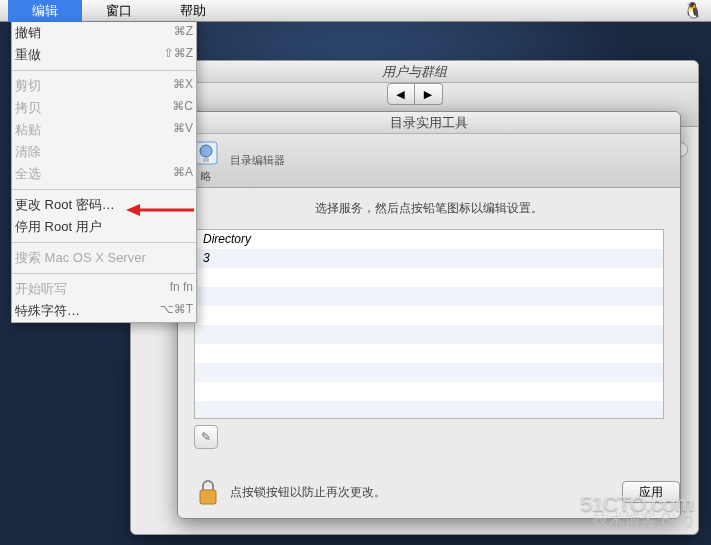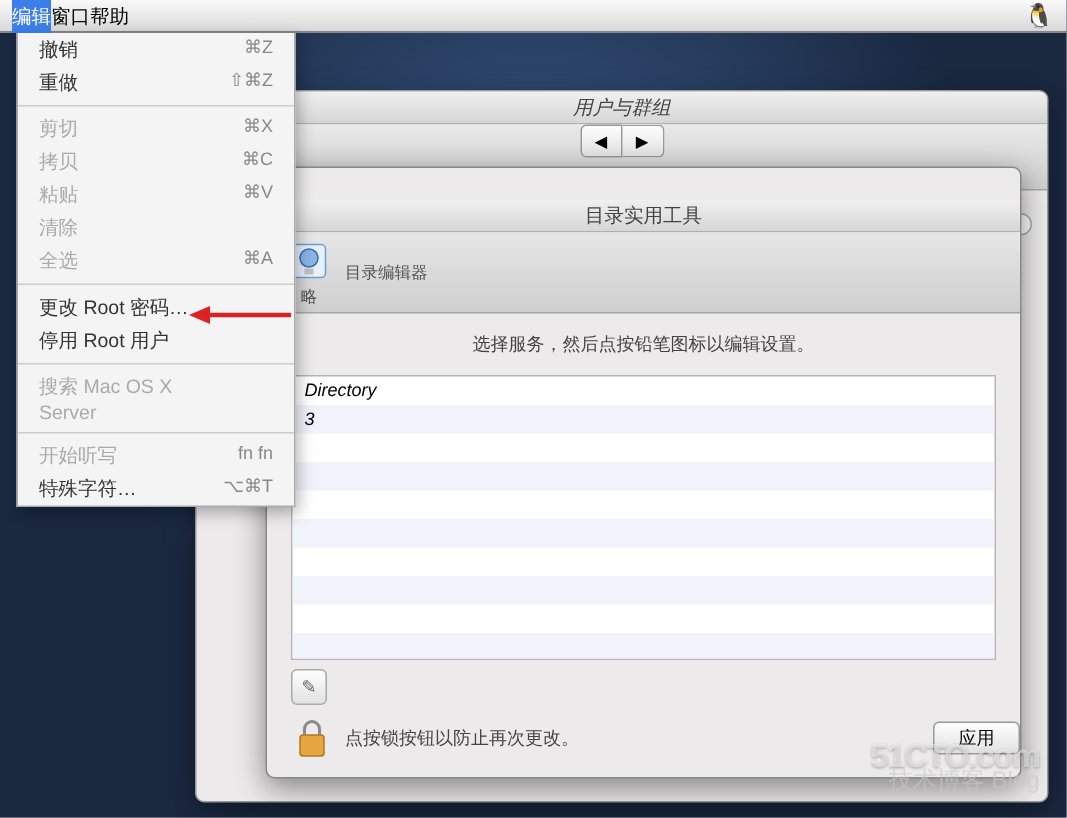--- a/index.html
+++ b/index.html
@@ -1,31 +1,31 @@
 <!DOCTYPE html>
 <html><head>
 <meta charset="utf-8">
 <style>
 * { margin: 0; padding: 0; box-sizing: border-box; font-family: "Lucida Grande", "Helvetica Neue", sans-serif; }
 body { width: 711px; height: 545px; overflow: hidden; background: #1a2840; position: relative; }
 
 .menubar { height: 22px; background: linear-gradient(#fafafa, #d8d8d8); display: flex; align-items: center; padding: 0 8px; font-size: 13px; border-bottom: 1px solid #888; position: relative; }
-.menubar .menu-item { padding: 2px 0; cursor: default; }
+.menubar .menu-item { padding: 2px 24px; cursor: default; }
 .menubar .menu-item.active { background: #3c7eea; color: #fff; }
 .menubar .spacer { flex: 1; }
 .penguin-icon { font-size: 16px; }
 
 .desktop-bg { position: absolute; top: 22px; left: 0; right: 0; bottom: 0; background: radial-gradient(circle at 50% 30%, #3a5a8a 0%, #1a2840 60%); }
 
 .dropdown-menu {
   position: absolute; top: 22px; left: 11px; width: 186px;
   background: #f4f4f4; border: 1px solid #aaa; border-top: none;
   box-shadow: 2px 4px 10px rgba(0,0,0,.3); z-index: 100; font-size: 13px;
 }
-.dropdown-menu .mi { display: flex; justify-content: space-between; padding: 2px 14px; color: #333; }
+.dropdown-menu .mi { display: flex; justify-content: space-between; padding: 2px 3px; color: #333; }
 .dropdown-menu .mi.disabled { color: #aaa; gap: 29px; }
 .dropdown-menu .sc { color: #888; font-size: 12px; }
 .dropdown-menu .sep { height: 1px; background: #ccc; margin: 4px 0; }
 
 .red-arrow { position: absolute; top: 203px; left: 126px; z-index: 101; }
 .red-arrow svg { display: block; }
 
 .window-users {
   position: absolute; top: 60px; left: 130px; right: 12px; height: 475px;
   background: #eceaea; border: 1px solid #999; border-radius: 6px;
@@ -38,21 +38,21 @@
 .toolbar .tbtn:first-child { border-radius: 4px 0 0 4px; }
 .toolbar .tbtn:last-child { border-radius: 0 4px 4px 0; border-left: none; }
 .toolbar .tbtn.single { border-radius: 4px; padding: 0 10px; }
 .search-field { flex: 1; max-width: 190px; margin-left: auto; height: 20px; border: 1px solid #aaa; border-radius: 10px; background: #fff; display: flex; align-items: center; padding: 0 6px; font-size: 11px; color: #999; }
 
 .window-dir {
   position: absolute; top: 111px; left: 177px; right: 30px; height: 408px;
   background: #eceaea; border: 1px solid #888; border-radius: 6px;
   box-shadow: 0 6px 20px rgba(0,0,0,.45);
 }
-.window-dir .titlebar { height: 22px; text-align: center; font-size: 13px; line-height: 22px; background: linear-gradient(#f0f0f0,#d6d6d6); border-bottom: 1px solid #b0b0b0; border-radius: 6px 6px 0 0; color: #444; margin-top: 21px; }
+.window-dir .titlebar { height: 22px; text-align: center; font-size: 13px; line-height: 22px; background: linear-gradient(#f0f0f0,#d6d6d6); border-bottom: 1px solid #b0b0b0; border-radius: 6px 6px 0 0; color: #444; }
 .dir-toolbar { height: 54px; background: linear-gradient(#e6e6e6,#cfcfcf); border-bottom: 1px solid #a6a6a6; display: flex; align-items: center; padding: 0 12px; gap: 8px; }
 .dir-tool { display: flex; flex-direction: column; align-items: center; font-size: 11px; color: #555; }
 .dir-tool .icon { width: 32px; height: 32px; display: flex; align-items: center; justify-content: center; }
 .dir-body { padding: 12px 16px 10px; }
 .instr { text-align: center; font-size: 12px; color: #444; margin-bottom: 12px; }
 .listbox { border: 1px solid #b5b5b5; background: #fff; height: 190px; font-size: 12px; overflow: hidden; font-style: italic; }
 .listbox .row { height: 19px; line-height: 19px; padding: 0 8px; }
 .listbox .row:nth-child(even) { background: #f0f4fa; }
 .edit-btn { margin-top: 6px; width: 24px; height: 24px; border: 1px solid #aaa; border-radius: 4px; background: linear-gradient(#fdfdfd,#e2e2e2); display: flex; align-items: center; justify-content: center; font-size: 12px; color: #666; }
 

